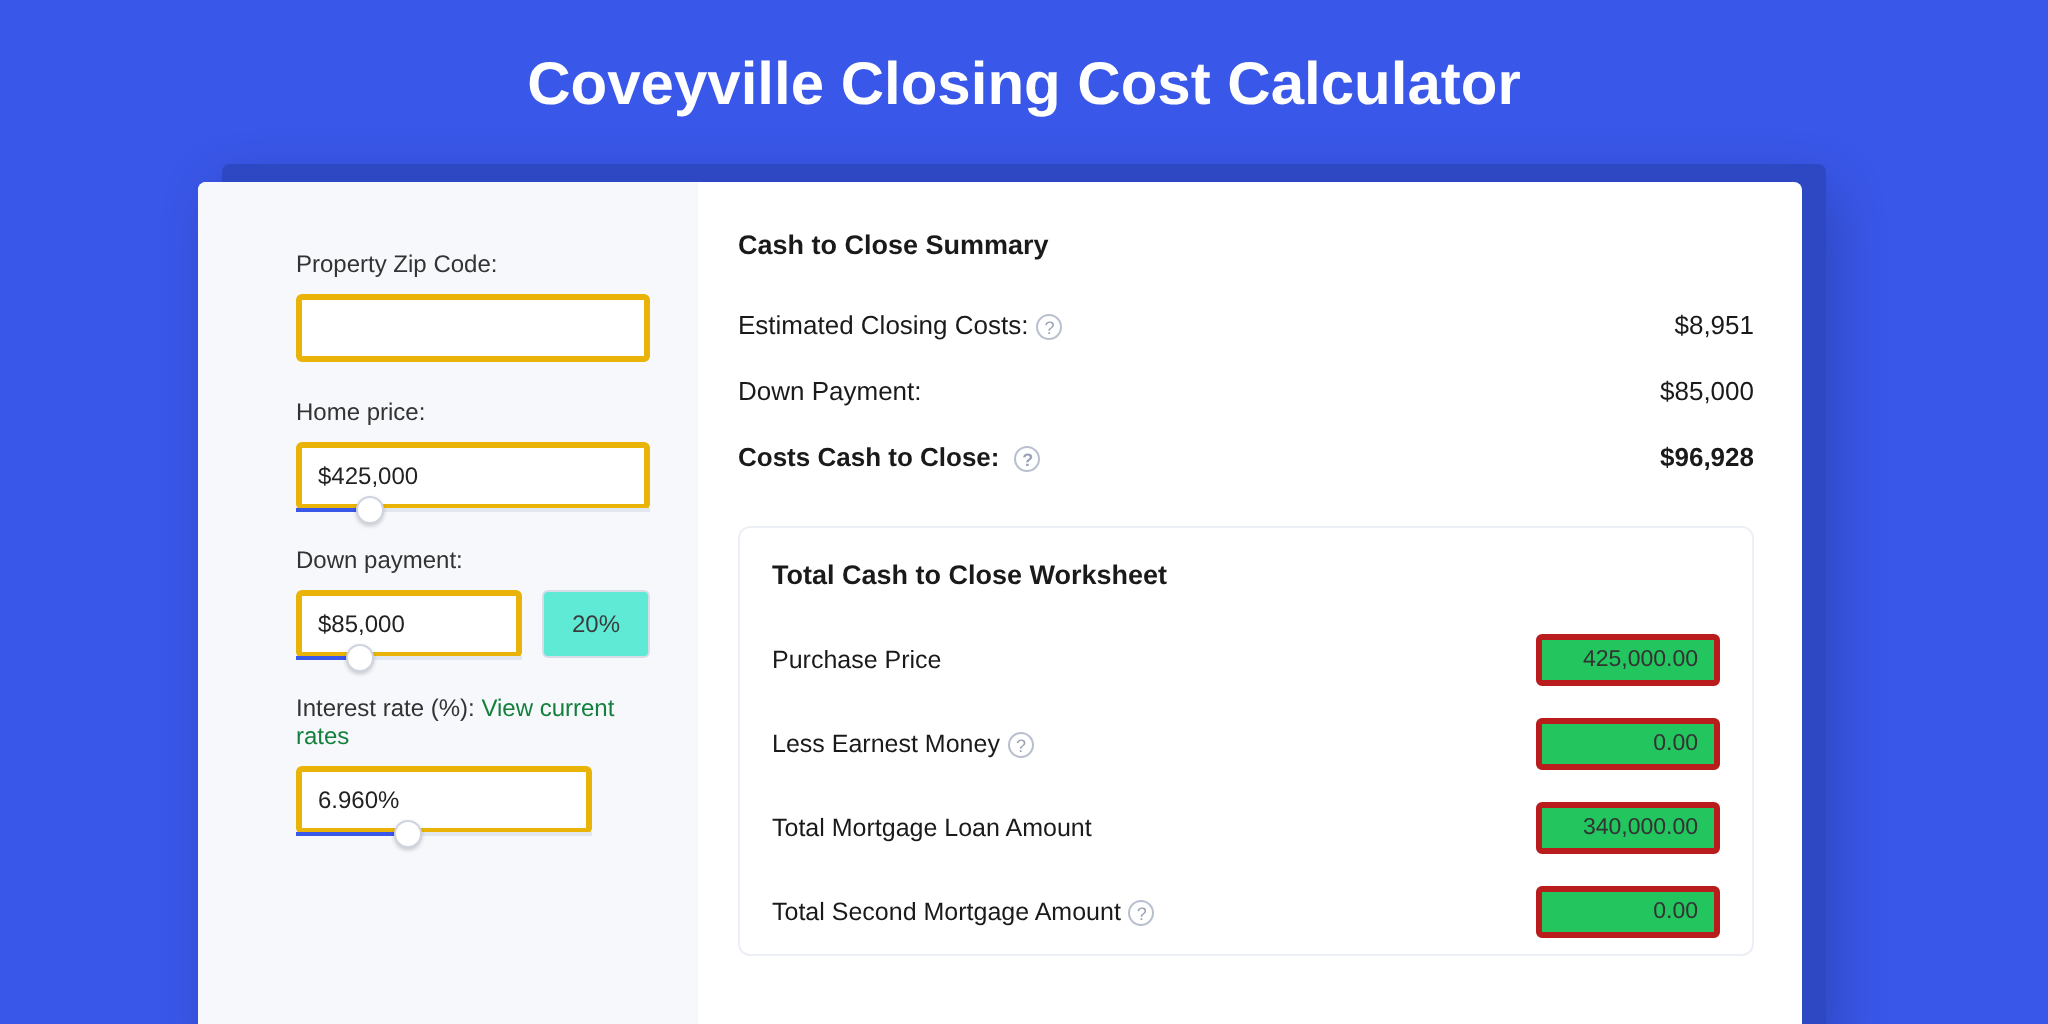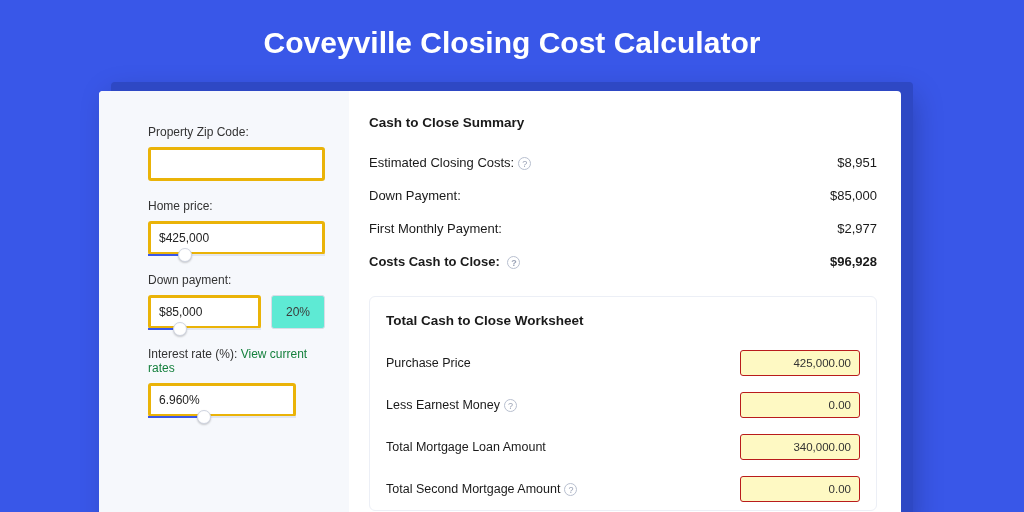--- a/index.html
+++ b/index.html
@@ -135,25 +135,25 @@
     margin-bottom: 14px;
   }
   .ws-row {
     display: flex;
     justify-content: space-between;
     align-items: center;
     padding: 8px 0;
     font-size: 12.5px;
   }
   .ws-val {
-    width: 120px;
+    width: 92px;
     height: 26px;
-    border: 1px solid #b91c1c;
+    border: 3px solid #b91c1c;
     border-radius: 3px;
-    background: #fef9c3;
+    background: #22c55e;
     text-align: right;
     padding: 0 8px;
     font-size: 11.5px;
     color: #333;
   }
 </style>
 </head>
 <body>
 
 <h1 class="page-title">Coveyville Closing Cost Calculator</h1>
@@ -215,24 +215,20 @@
 
       <div id="summary-rows">
           <div class="summary-row">
             <span><span>Estimated Closing Costs:</span><span class="help-icon">?</span></span>
             <span>$8,951</span>
           </div>
           <div class="summary-row">
             <span><span>Down Payment:</span></span>
             <span>$85,000</span>
           </div>
-          <div class="summary-row">
-            <span><span>First Monthly Payment:</span></span>
-            <span>$2,977</span>
-          </div>
         </div>
 
       <div class="summary-row total">
         <span>
           <span>Costs Cash to Close:</span>
           <span class="help-icon">?</span>
         </span>
         <span>$96,928</span>
       </div>
 

